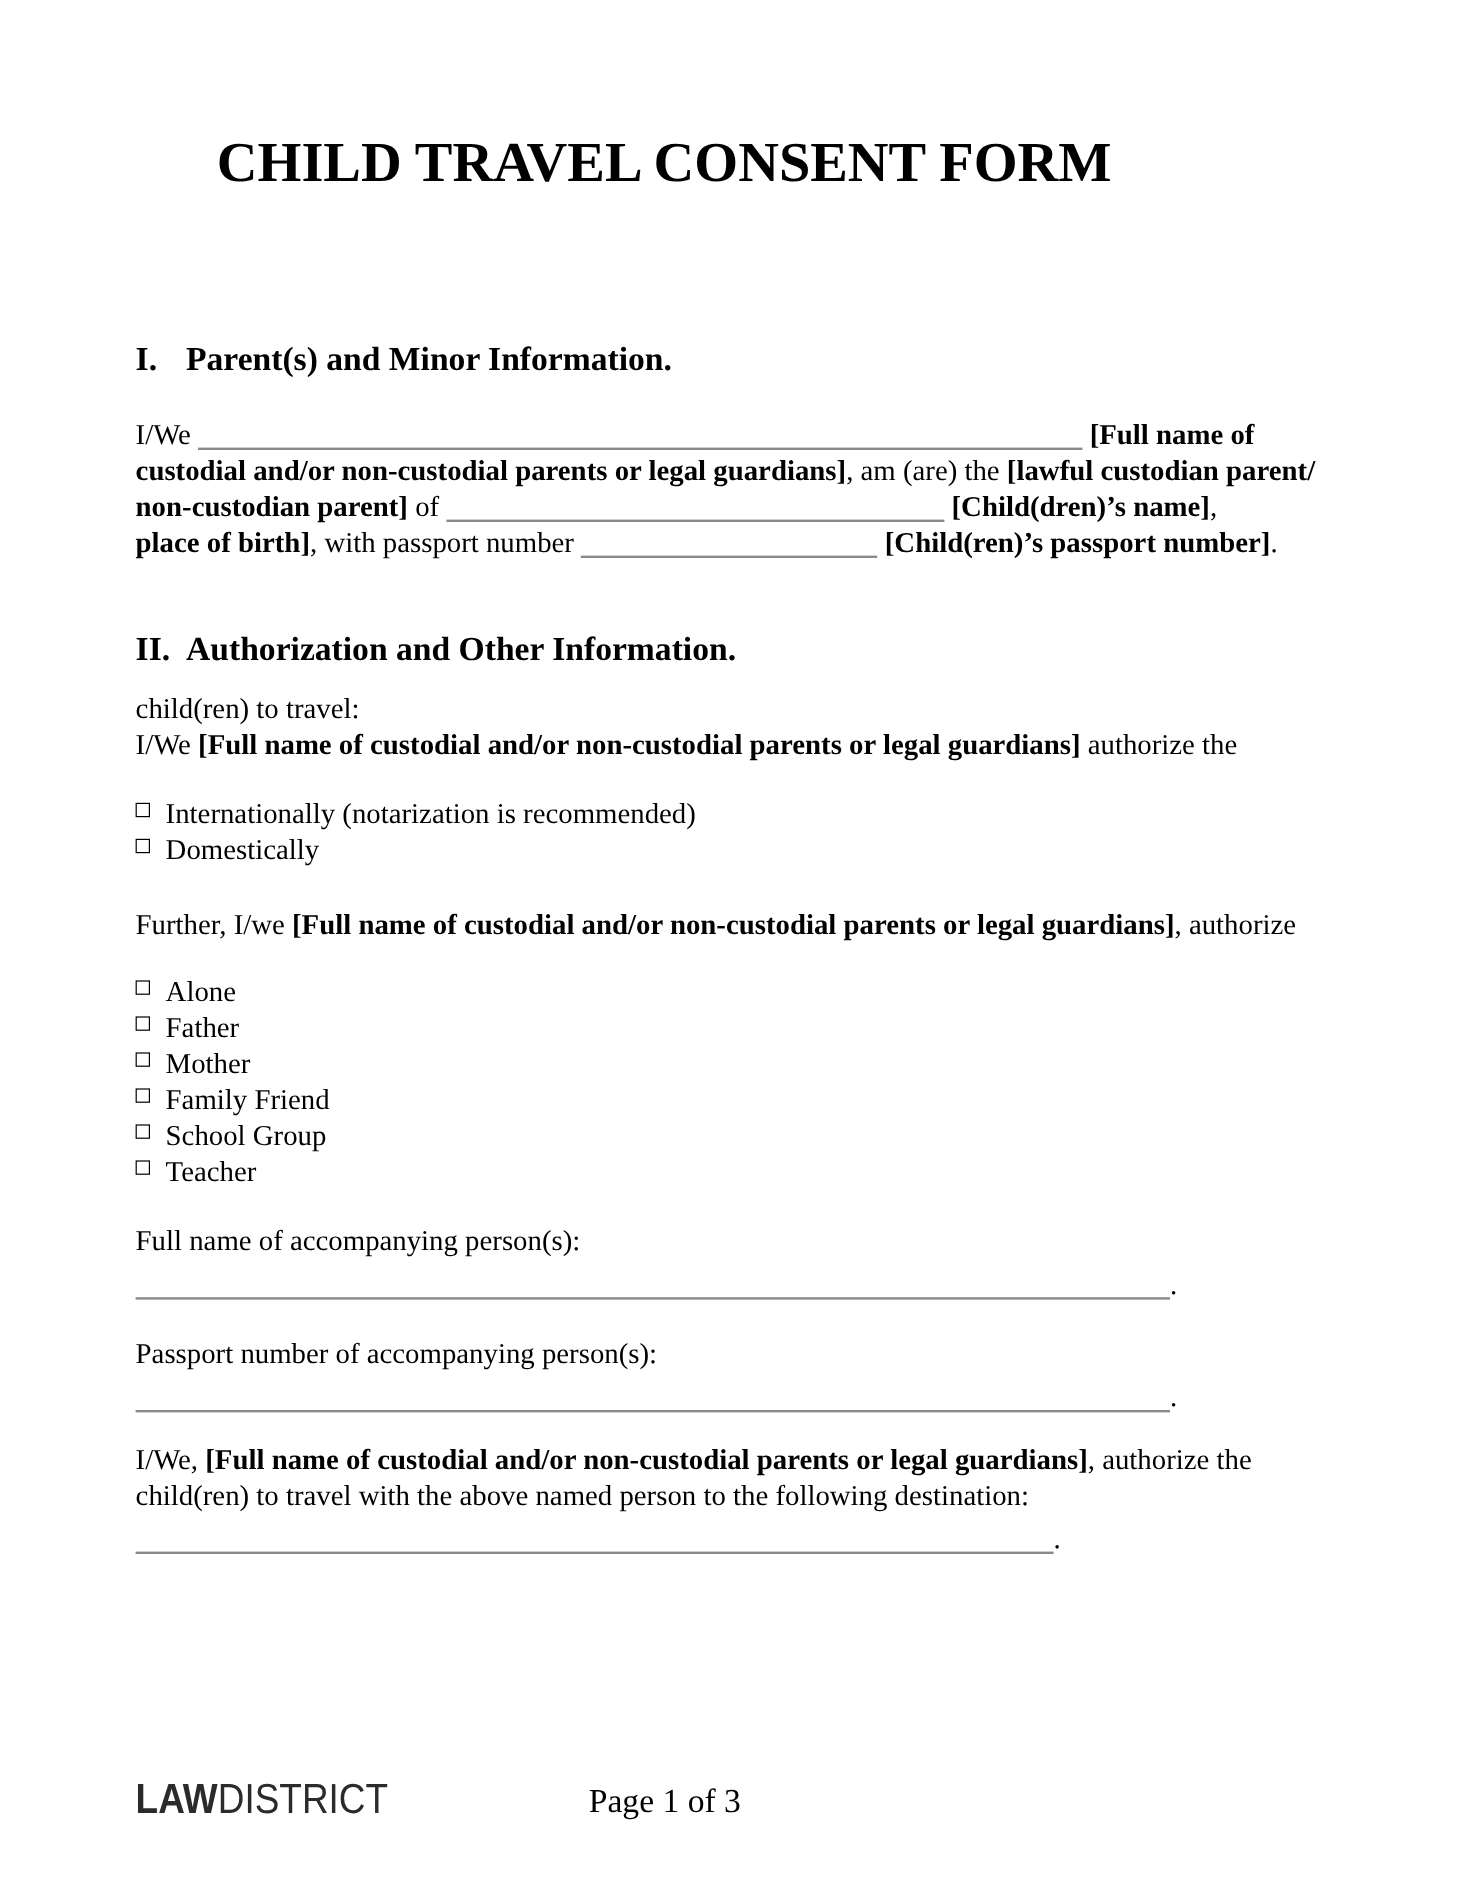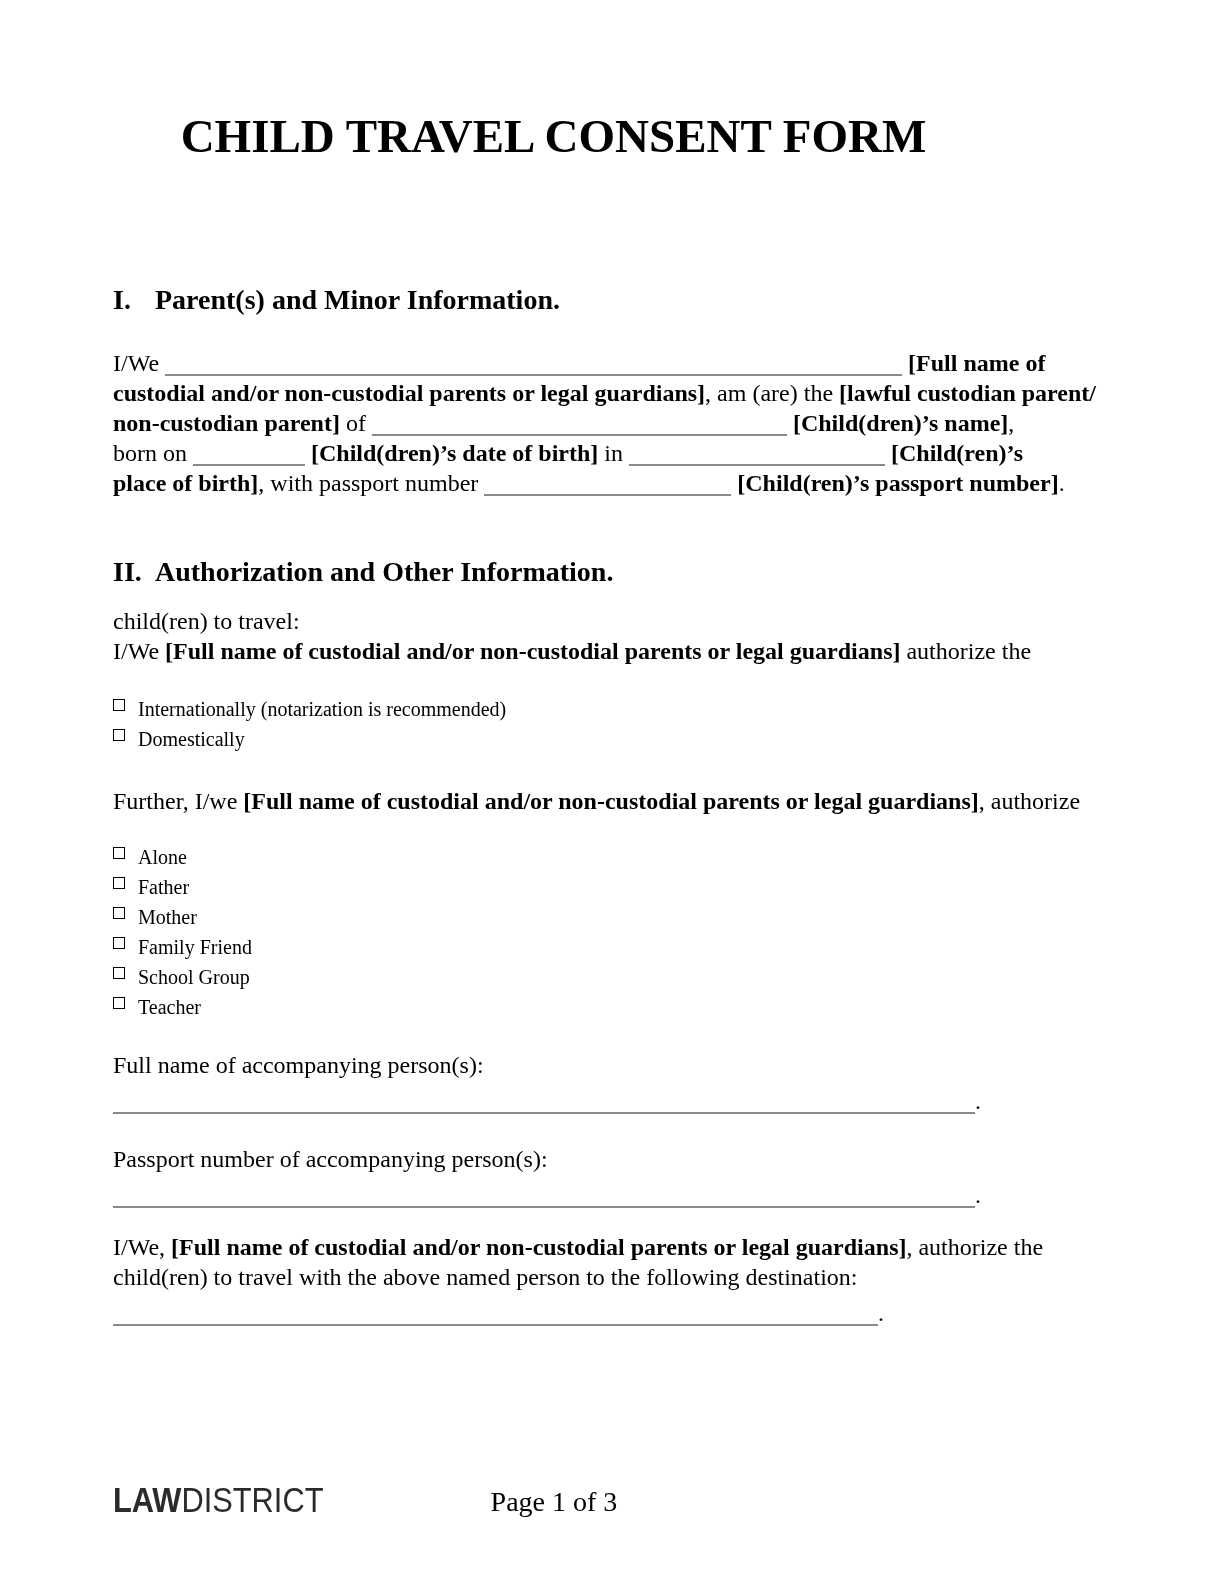--- a/index.html
+++ b/index.html
@@ -32,21 +32,21 @@
   #p2{margin-top:16px;}
   #p3{margin-top:32px;}
   #p4{margin-top:22px;}
   .bold{font-weight:bold;}
   .ul{
     display:inline-block;
     height:18px;
     border-bottom:2px solid var(--ul-color);
     vertical-align:-5px;
   }
-  .checklist{font-size:20px;line-height:30px;}
+  .checklist{font-size:24px;line-height:30px;}
   #cl1{margin-top:28px;}
   #cl2{margin-top:26px;}
   .checkrow{white-space:nowrap;}
   .cbox{
     display:inline-block;
     width:12px;height:12px;
     box-sizing:border-box;
     border:1.5px solid #000;
     background:#fff;
     vertical-align:5px;
@@ -80,21 +80,20 @@
   <div class="content">
 
     <h1>CHILD TRAVEL CONSENT FORM</h1>
 
     <h2 class="mt-sec1"><span class="secnum">I.</span><span>Parent(s) and Minor Information.</span></h2>
 
     <div id="p1" class="para">
         <div class="rline"><span>I/We </span><span class="ul" style="width: 737px;"></span><span> </span><span class="bold">[Full name of</span></div>
         <div class="rline"><span class="bold">custodial and/or non-custodial parents or legal guardians]</span><span>, am (are) the </span><span class="bold">[lawful custodian parent/</span></div>
         <div class="rline"><span class="bold">non-custodian parent]</span><span> of </span><span class="ul" style="width: 415px;"></span><span> </span><span class="bold">[Child(dren)’s name]</span><span>,</span></div>
-        <div class="rline"><span>born on </span><span class="ul" style="width: 112px;"></span><span> </span><span class="bold">[Child(dren)’s date of birth]</span><span> in </span><span class="ul" style="width: 256px;"></span><span> </span><span class="bold">[Child(ren)’s</span></div>
         <div class="rline"><span class="bold">place of birth]</span><span>, with passport number </span><span class="ul" style="width: 247px;"></span><span> </span><span class="bold">[Child(ren)’s passport number]</span><span>.</span></div>
       </div>
 
     <h2 class="mt-sec2"><span class="secnum">II.</span><span>Authorization and Other Information.</span></h2>
 
     <div id="p2" class="para">
         <div class="rline"><span>child(ren) to travel:</span></div>
         <div class="rline"><span>I/We </span><span class="bold">[Full name of custodial and/or non-custodial parents or legal guardians]</span><span> authorize the</span></div>
       </div>
 

